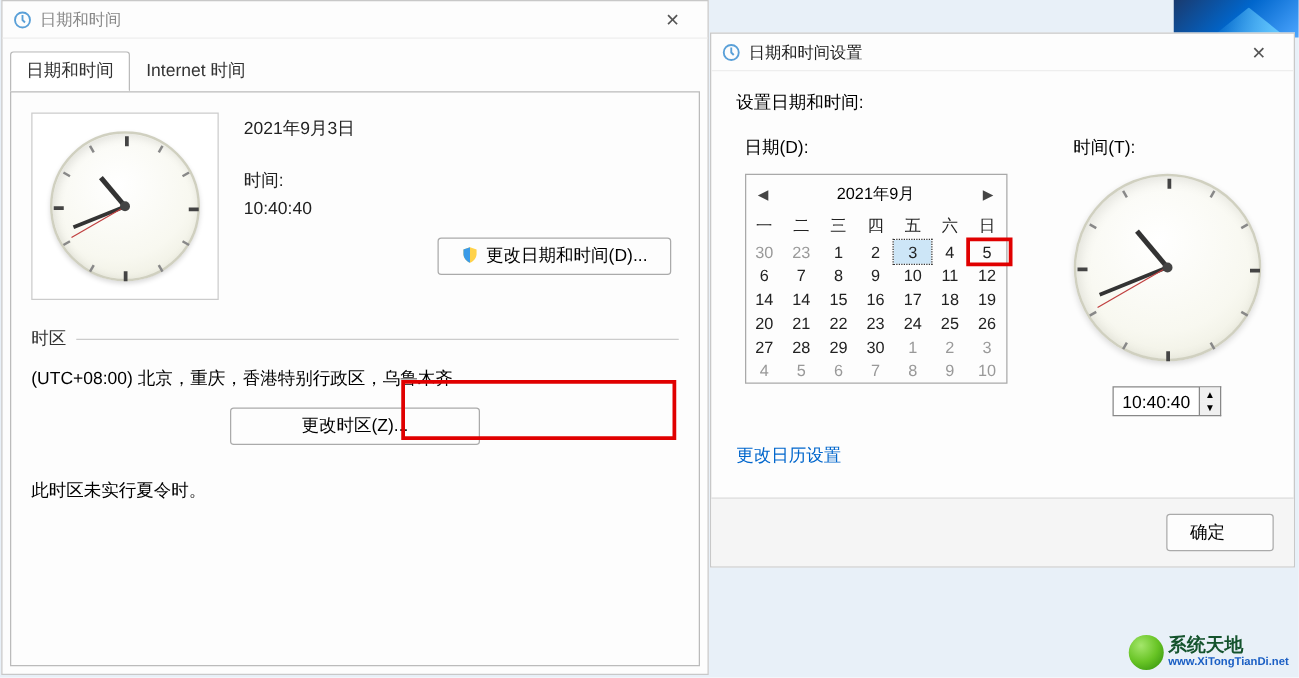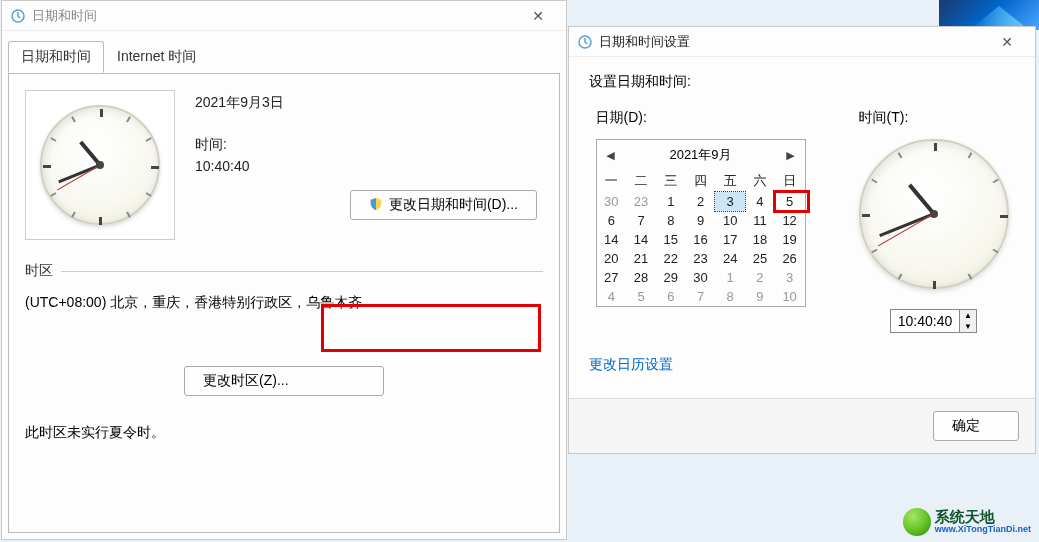--- a/index.html
+++ b/index.html
@@ -148,21 +148,21 @@
       </div>
     </div>
     <div class="btn-highlight"></div>
 
     <div class="section-header">
       <span>时区</span>
       <div class="section-line"></div>
     </div>
     <div class="tz-text">(UTC+08:00) 北京，重庆，香港特别行政区，乌鲁木齐</div>
     <div class="tz-btn-wrap">
-      <button class="btn" style="min-width:200px; justify-content:flex-start;margin-top:40px;">
+      <button class="btn" style="min-width:200px; justify-content:center;">
         <span>更改时区(Z)...</span>
       </button>
     </div>
     <div class="dst-text">此时区未实行夏令时。</div>
   </div>
 </div>
 
 <div class="window window-right">
   <div class="titlebar" style="color:#222;">
     <span class="titlebar-icon">

